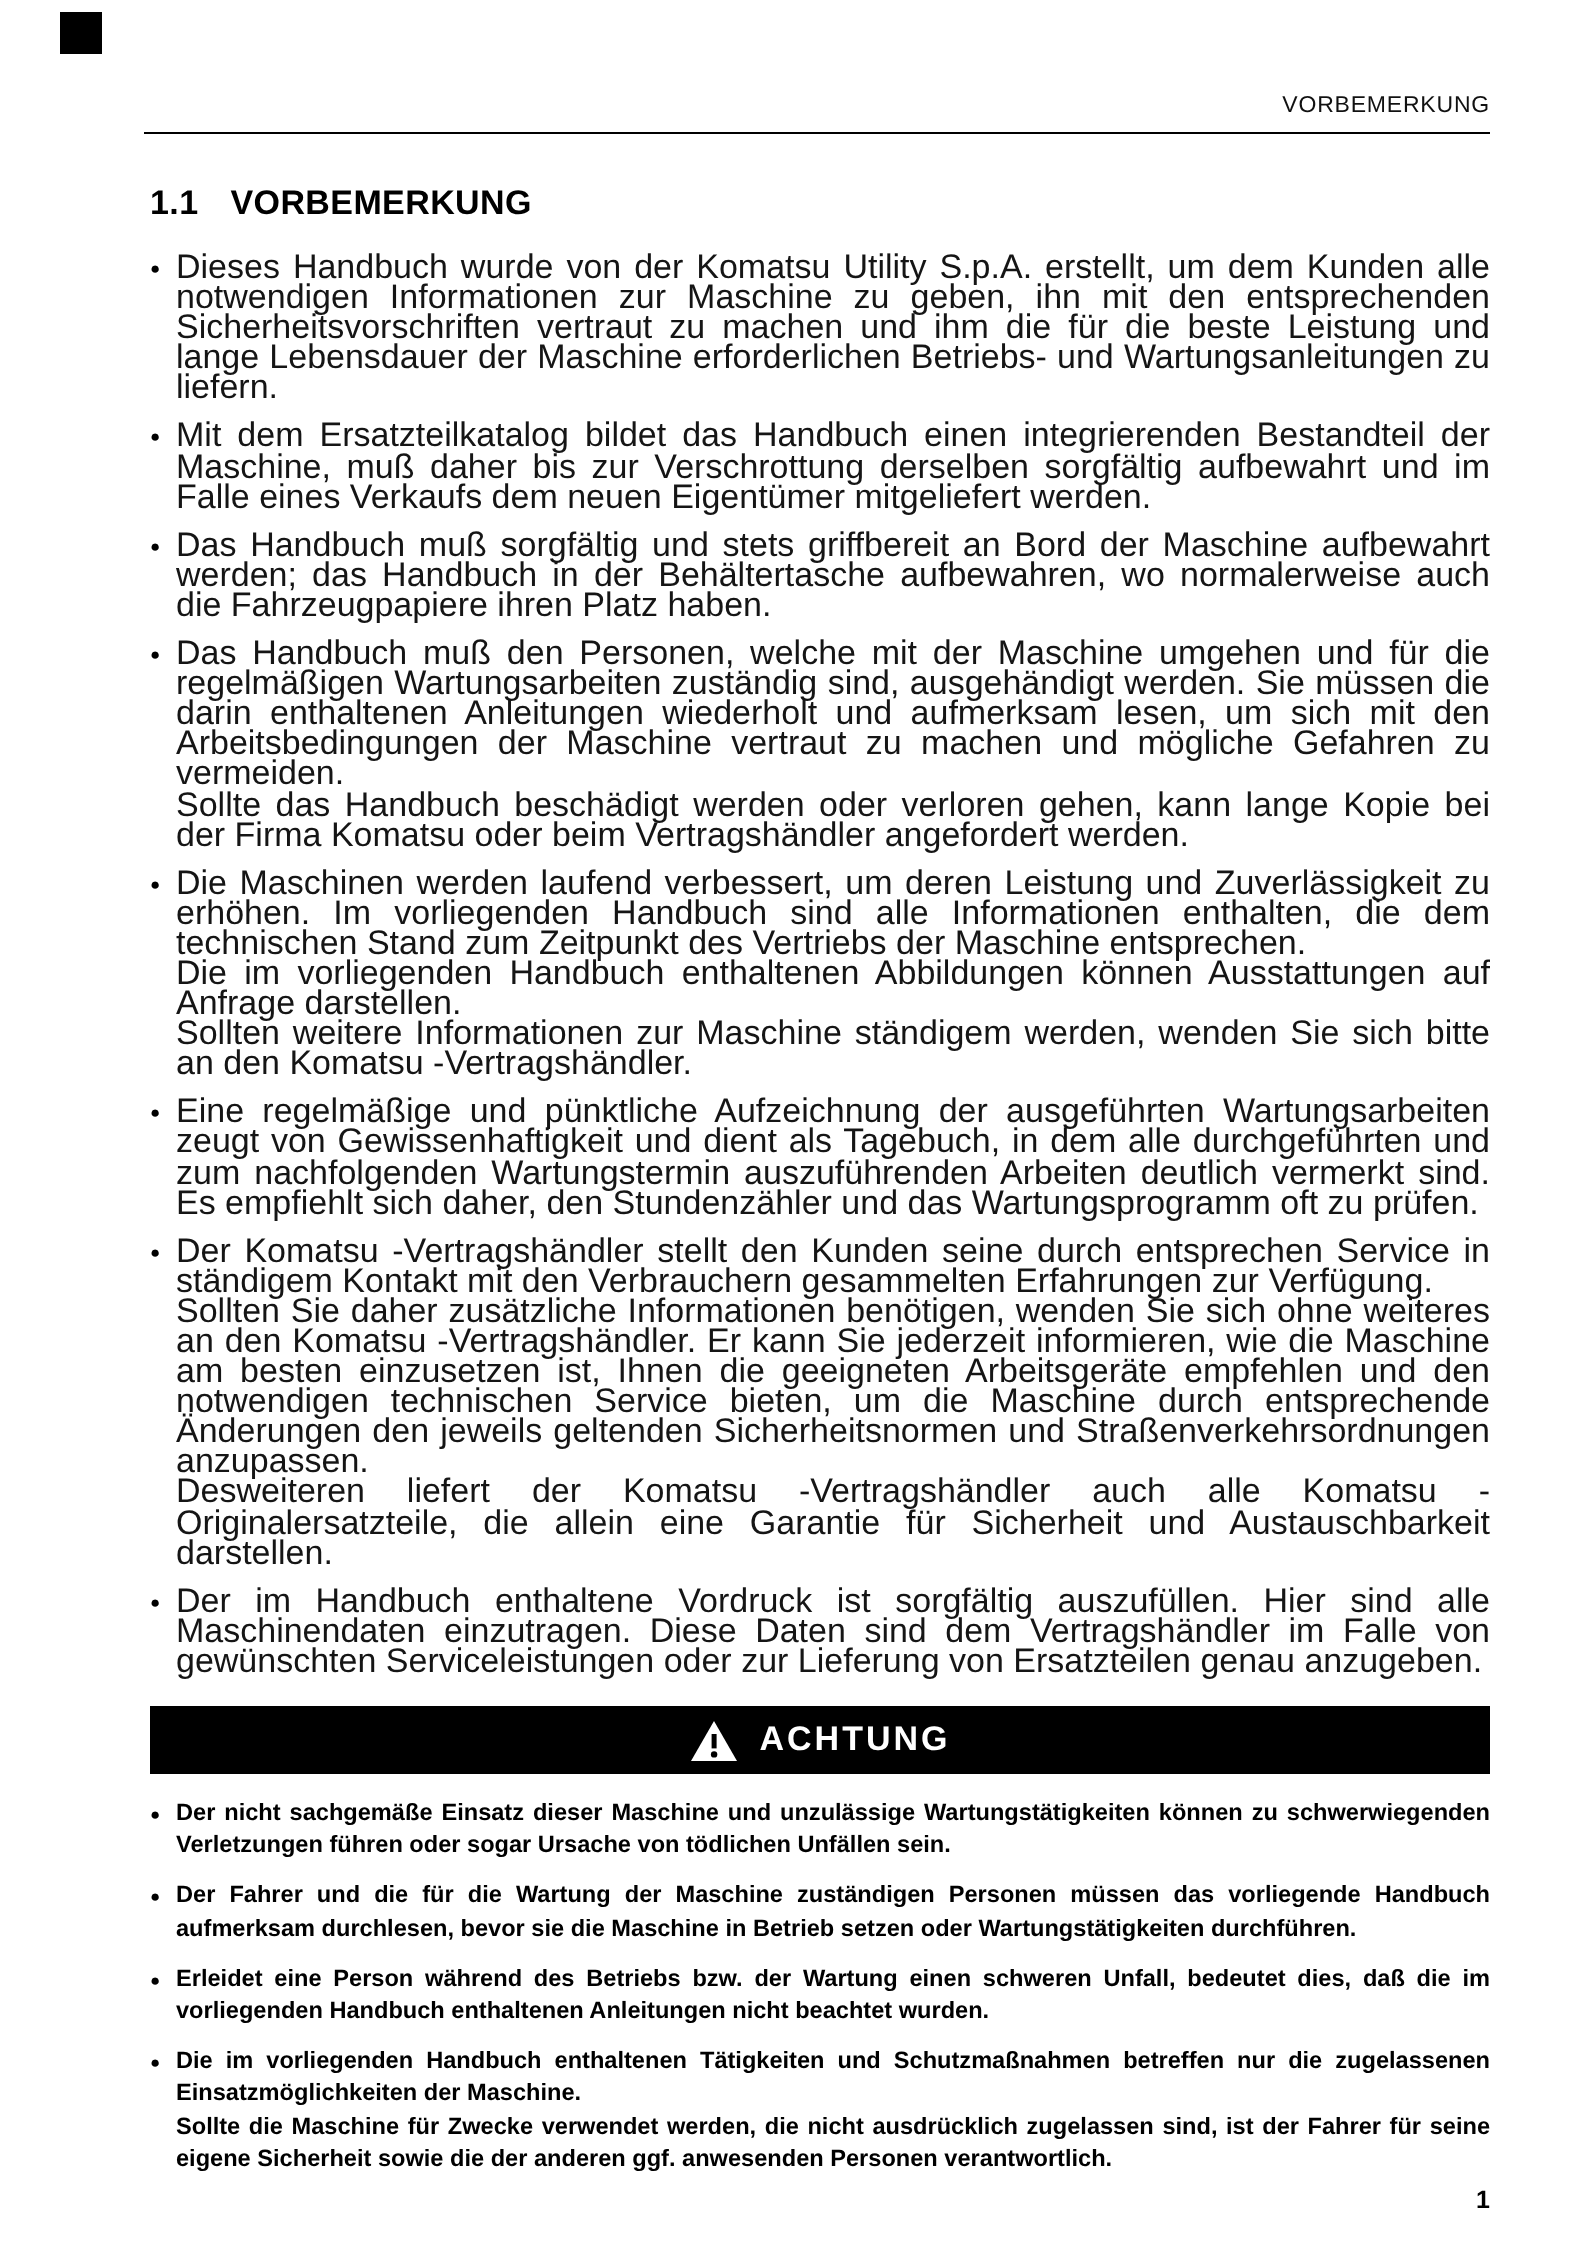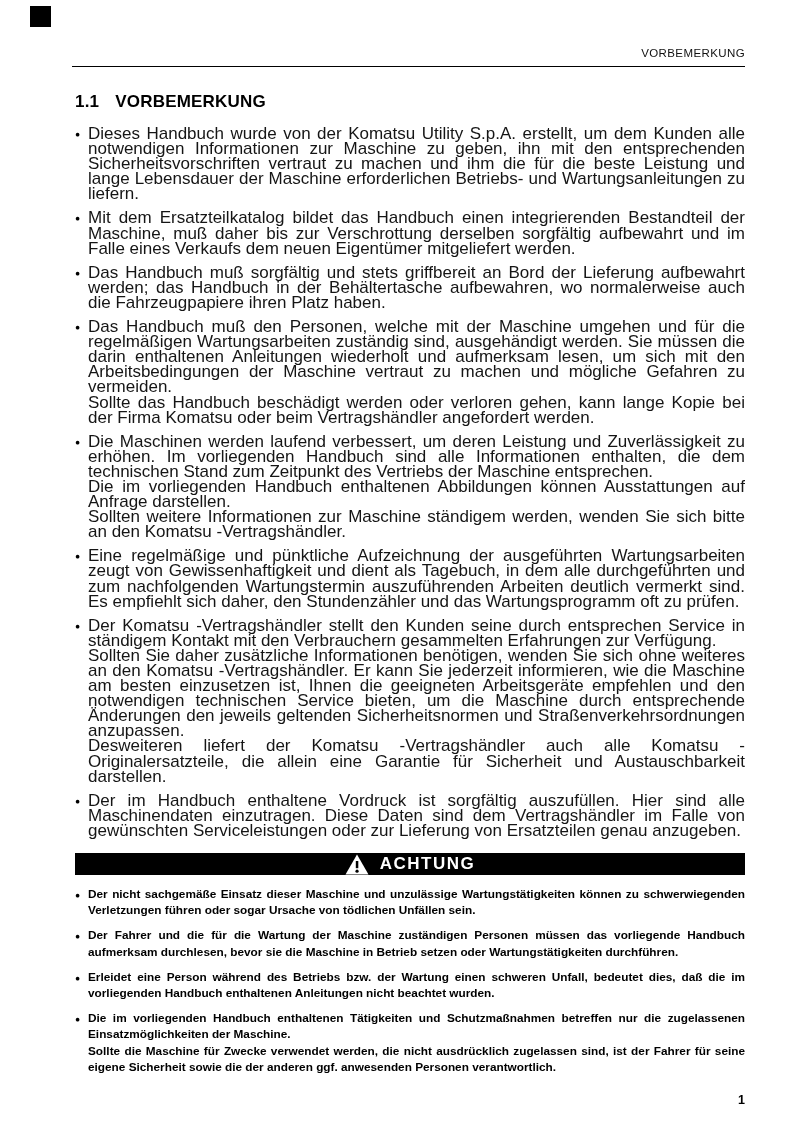--- a/index.html
+++ b/index.html
@@ -18,21 +18,21 @@
     font-family:"DejaVu Sans",sans-serif;letter-spacing:.3px;white-space:nowrap;pointer-events:none;
   }
   .bullet-list{position:relative;}
   .bullet-item{display:flex;margin-bottom:9px;}
   .dot{flex:0 0 13px;width:13px;font-size:8.5px;line-height:15px;padding-top:1px;color:#000;}
   .bullet-body{flex:1;min-width:0;}
   .bullet-body p{margin:0;font-size:17px;line-height:15.1px;text-align:justify;color:#151515;}
   .bold-list .bullet-body p{font-weight:bold;font-size:11.8px;line-height:16.2px;color:#000;}
   .bold-list .dot{line-height:16px;}
   .warning-bar{
-    margin:15px 0 11px 0;background:#000;height:22px;
+    margin:15px 0 11px 0;background:#000;height:34px;
     display:flex;align-items:center;justify-content:center;gap:11px;
   }
   .warning-icon{display:flex;align-items:center;}
   .warning-title{color:#fff;font-weight:bold;font-size:17px;letter-spacing:1.5px;}
   .page-number{position:absolute;right:48px;bottom:16px;font-weight:bold;font-size:12.5px;color:#000;}
 </style>
 </head>
 <body>
 
 <div class="corner-mark"></div>
@@ -53,21 +53,21 @@
       </div>
       <div class="bullet-item">
         <span class="dot">●</span>
         <div class="bullet-body">
           <p>Mit dem Ersatzteilkatalog bildet das Handbuch einen integrierenden Bestandteil der Maschine, muß daher bis zur Verschrottung derselben sorgfältig aufbewahrt und im Falle eines Verkaufs dem neuen Eigentümer mitgeliefert werden.</p>
         </div>
       </div>
       <div class="bullet-item">
         <span class="dot">●</span>
         <div class="bullet-body">
-          <p>Das Handbuch muß sorgfältig und stets griffbereit an Bord der Lieferung aufbewahrt werden; das Handbuch in der Behältertasche aufbewahren, wo normalerweise auch die Fahrzeugpapiere ihren Platz haben.</p>
+          <p>Das Handbuch muß sorgfältig und stets griffbereit an Bord der Maschine aufbewahrt werden; das Handbuch in der Behältertasche aufbewahren, wo normalerweise auch die Fahrzeugpapiere ihren Platz haben.</p>
         </div>
       </div>
       <div class="bullet-item">
         <span class="dot">●</span>
         <div class="bullet-body">
           <p>Das Handbuch muß den Personen, welche mit der Maschine umgehen und für die regelmäßigen Wartungsarbeiten zuständig sind, ausgehändigt werden. Sie müssen die darin enthaltenen Anleitungen wiederholt und aufmerksam lesen, um sich mit den Arbeitsbedingungen der Maschine vertraut zu machen und mögliche Gefahren zu vermeiden.</p>
           <p>Sollte das Handbuch beschädigt werden oder verloren gehen, kann lange Kopie bei der Firma Komatsu  oder beim Vertragshändler angefordert werden.</p>
         </div>
       </div>
       <div class="bullet-item">

